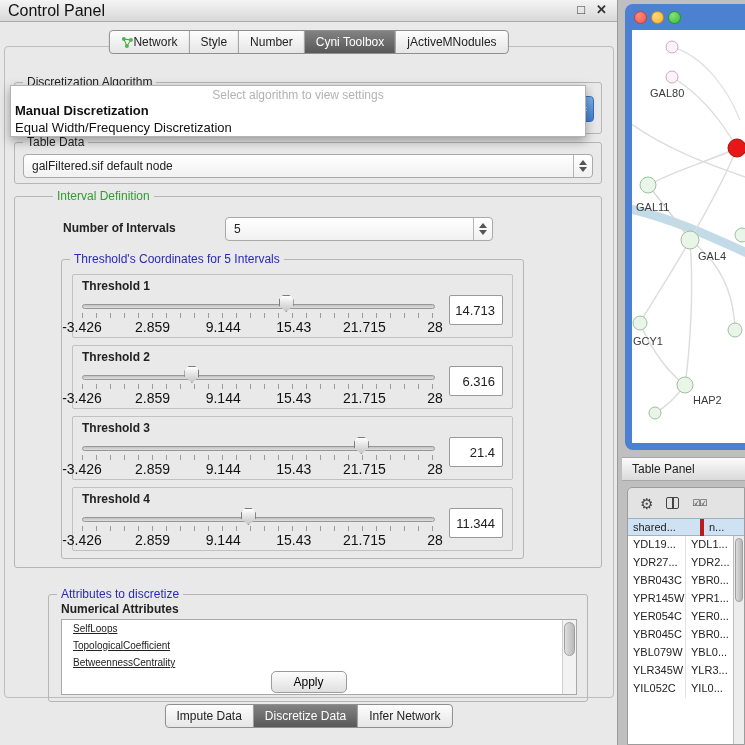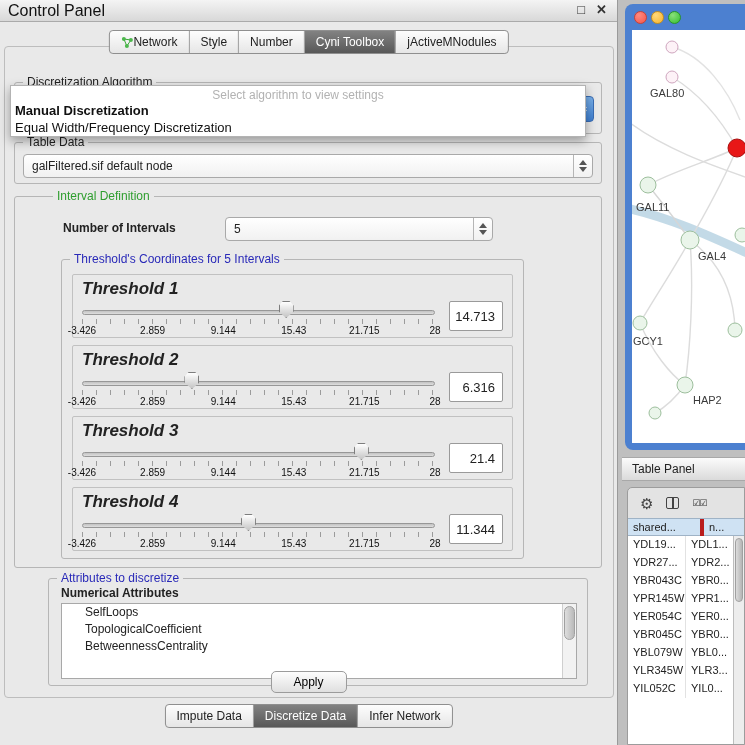--- a/index.html
+++ b/index.html
@@ -59,41 +59,41 @@
   
   .popup { position:absolute; left:10px; top:85px; width:576px; height:52px; background:#fff;
     border:1px solid #b3b3b3; box-shadow:0 4px 10px rgba(0,0,0,0.35); z-index:30; }
   .popup .placeholder { text-align:center; font-size:12px; color:#b2b2b2; padding-top:2px; }
   .popup .opt { font-size:13px; padding:1px 4px; color:#111; }
   .popup .opt.bold { font-weight:bold; }
 
   
   .thr-box { position:relative; border:1px solid #c1c1c1; border-radius:2px;
     margin:0 10px 7px 10px; height:64px; padding:4px 9px 2px 9px; background:transparent; }
-  .thr-label { font-size:17px; font-weight:bold;font-style:italic; }
+  .thr-label { font-size:12px; font-weight:bold; }
   .thr-row { display:flex; align-items:flex-start; margin-top:2px; }
   .slider-wrap { flex:1; position:relative; height:36px; margin-right:14px; margin-top:3px; }
   .track { position:absolute; left:0; right:0; top:6px; height:5px;
     background:linear-gradient(#c2c2c2,#dedede); border:1px solid #979797; border-radius:3px; }
   .thumb { position:absolute; top:-3px; width:15px; height:17px; margin-left:-7px;
     background:linear-gradient(#ffffff,#c6c6c6); border:1px solid #7d7d7d;
     clip-path:polygon(50% 100%, 0 62%, 0 28%, 28% 0, 72% 0, 100% 28%, 100% 62%); }
   .ticks { position:absolute; left:0; right:0; top:15px; height:5px;
     background-image:repeating-linear-gradient(90deg,#9b9b9b 0 1px,transparent 1px 14px); }
-  .scale { position:absolute; left:0; right:0; top:21px; height:12px; font-size:10px; color:#111; }
+  .scale { position:absolute; left:0; right:0; top:21px; height:12px; font-size:14px; color:#111; }
   .scale span { position:absolute; transform:translateX(-50%); white-space:nowrap; }
   .p0{left:0} .p20{left:20%} .p40{left:40%} .p60{left:60%} .p80{left:80%} .p100{left:100%}
   .value-box { width:54px; height:30px; background:#fff; border:1px solid #9a9a9a; border-radius:2px;
     display:flex; align-items:center; justify-content:flex-end; padding-right:7px; font-size:13px; }
 
   
   .attr-heading { position:absolute; left:12px; top:7px; font-size:12px; font-weight:bold; }
   .attr-list { position:absolute; left:12px; right:10px; top:24px; bottom:6px; background:#fff;
     border:1px solid #a8a8a8; overflow:hidden; }
-  .attr-item { font-size:12px; line-height:17px; padding-left:23px; white-space:nowrap; }
+  .attr-item { font-size:10px; line-height:17px; padding-left:11px; white-space:nowrap;text-decoration:underline; }
   .vscroll { position:absolute; right:0; top:0; bottom:0; width:14px; background:#f2f2f2;
     border-left:1px solid #cfcfcf; }
   .vscroll .thumb-v { position:absolute; left:1px; top:2px; width:11px; height:34px;
     background:linear-gradient(90deg,#dedede,#b9b9b9); border:1px solid #a0a0a0; border-radius:6px; }
 
   .apply-btn { position:absolute; left:50%; transform:translateX(-50%); top:671px;
     padding:3px 22px; font-size:12px; background:linear-gradient(#fdfdfd,#dfdfdf);
     border:1px solid #9b9b9b; border-radius:5px; font-family:"Liberation Sans", sans-serif; }
 
   
@@ -287,21 +287,21 @@
                 <span class="p100">28</span>
             </div>
           </div>
           <div class="value-box">11.344</div>
         </div>
       </div>
 
     </div>
   </div>
 
-  <div class="group" style="left:48px; top:578px; width:540px; height:108px;">
+  <div class="group" style="left:48px; top:594px; width:540px; height:108px;">
     <span class="group-title blue">Attributes to discretize</span>
     <div class="attr-heading">Numerical Attributes</div>
     <div class="attr-list">
       <div class="attr-item">SelfLoops</div>
       <div class="attr-item">TopologicalCoefficient</div>
       <div class="attr-item">BetweennessCentrality</div>
       <div class="vscroll">
         <div class="thumb-v"></div>
       </div>
     </div>

